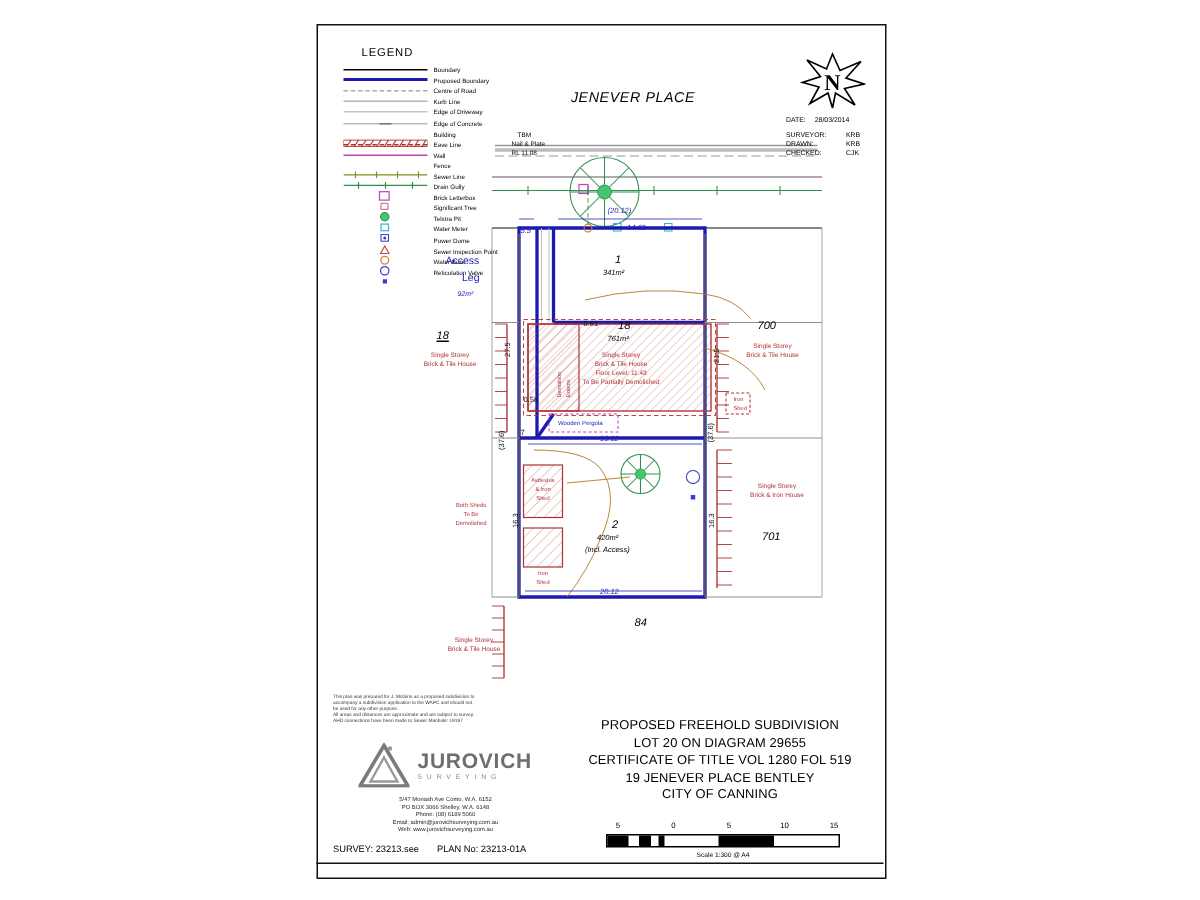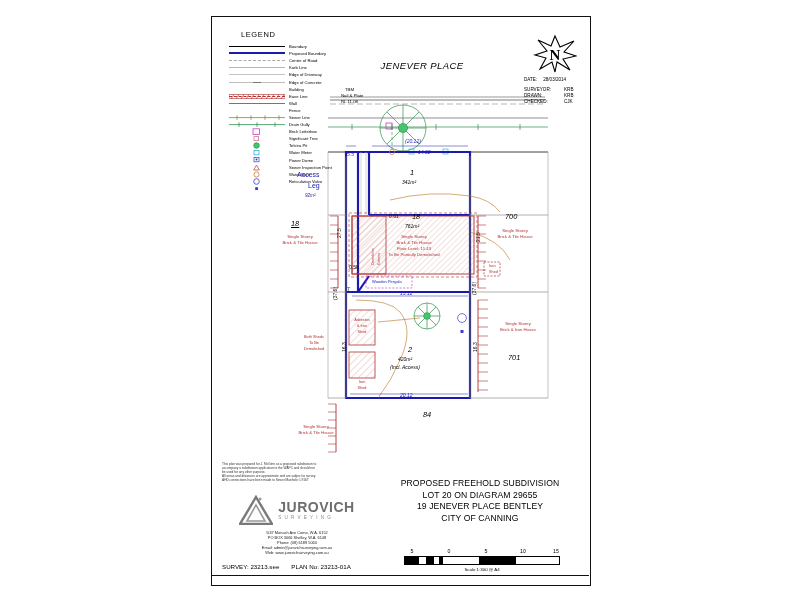--- a/index.html
+++ b/index.html
@@ -472,20 +472,21 @@
   </div>
 
   <div id="surveyline" class="abs nosel">
     <span>SURVEY: 23213.see</span>
     <span>PLAN No: 23213-01A</span>
   </div>
 
   <div id="titleblk" class="abs nosel">
     <div class="tl">PROPOSED FREEHOLD SUBDIVISION</div>
     <div class="tl">LOT 20 ON DIAGRAM 29655</div>
+    <div class="tl">CERTIFICATE OF TITLE VOL 1280 FOL 519</div>
     <div class="tl">19 JENEVER PLACE BENTLEY</div>
     <div class="tl">CITY OF CANNING</div>
   </div>
 
   <div id="scalebar" class="abs nosel">
     <div id="scalenums">
       <span style="left:8px">5</span>
       <span style="left:45px">0</span>
       <span style="left:82px">5</span>
       <span style="left:119px">10</span>

